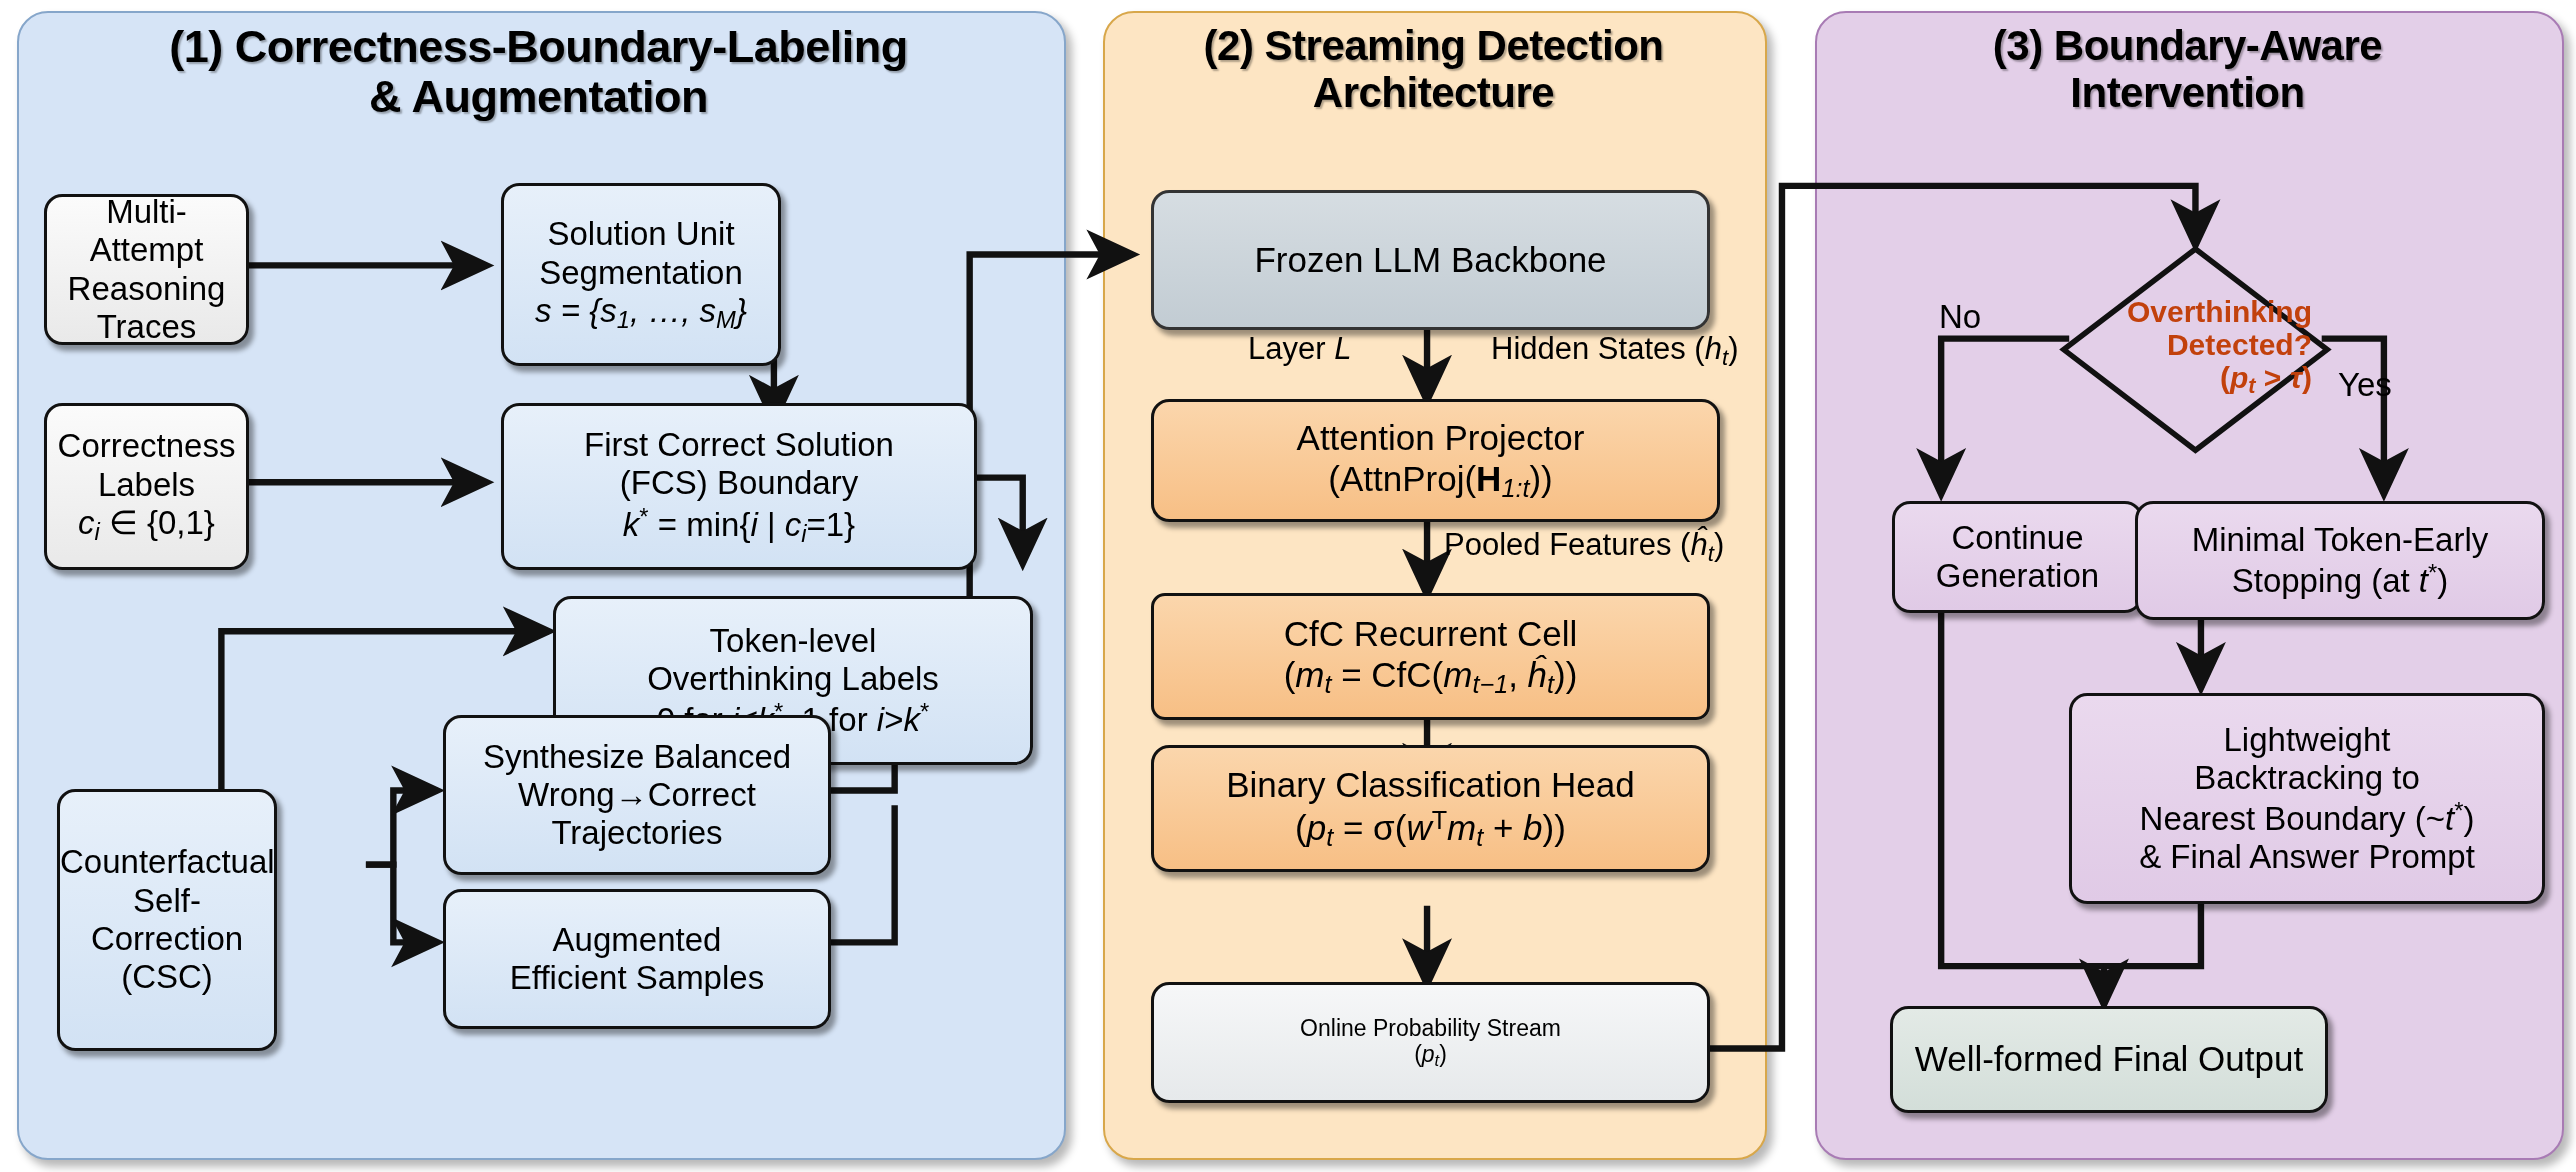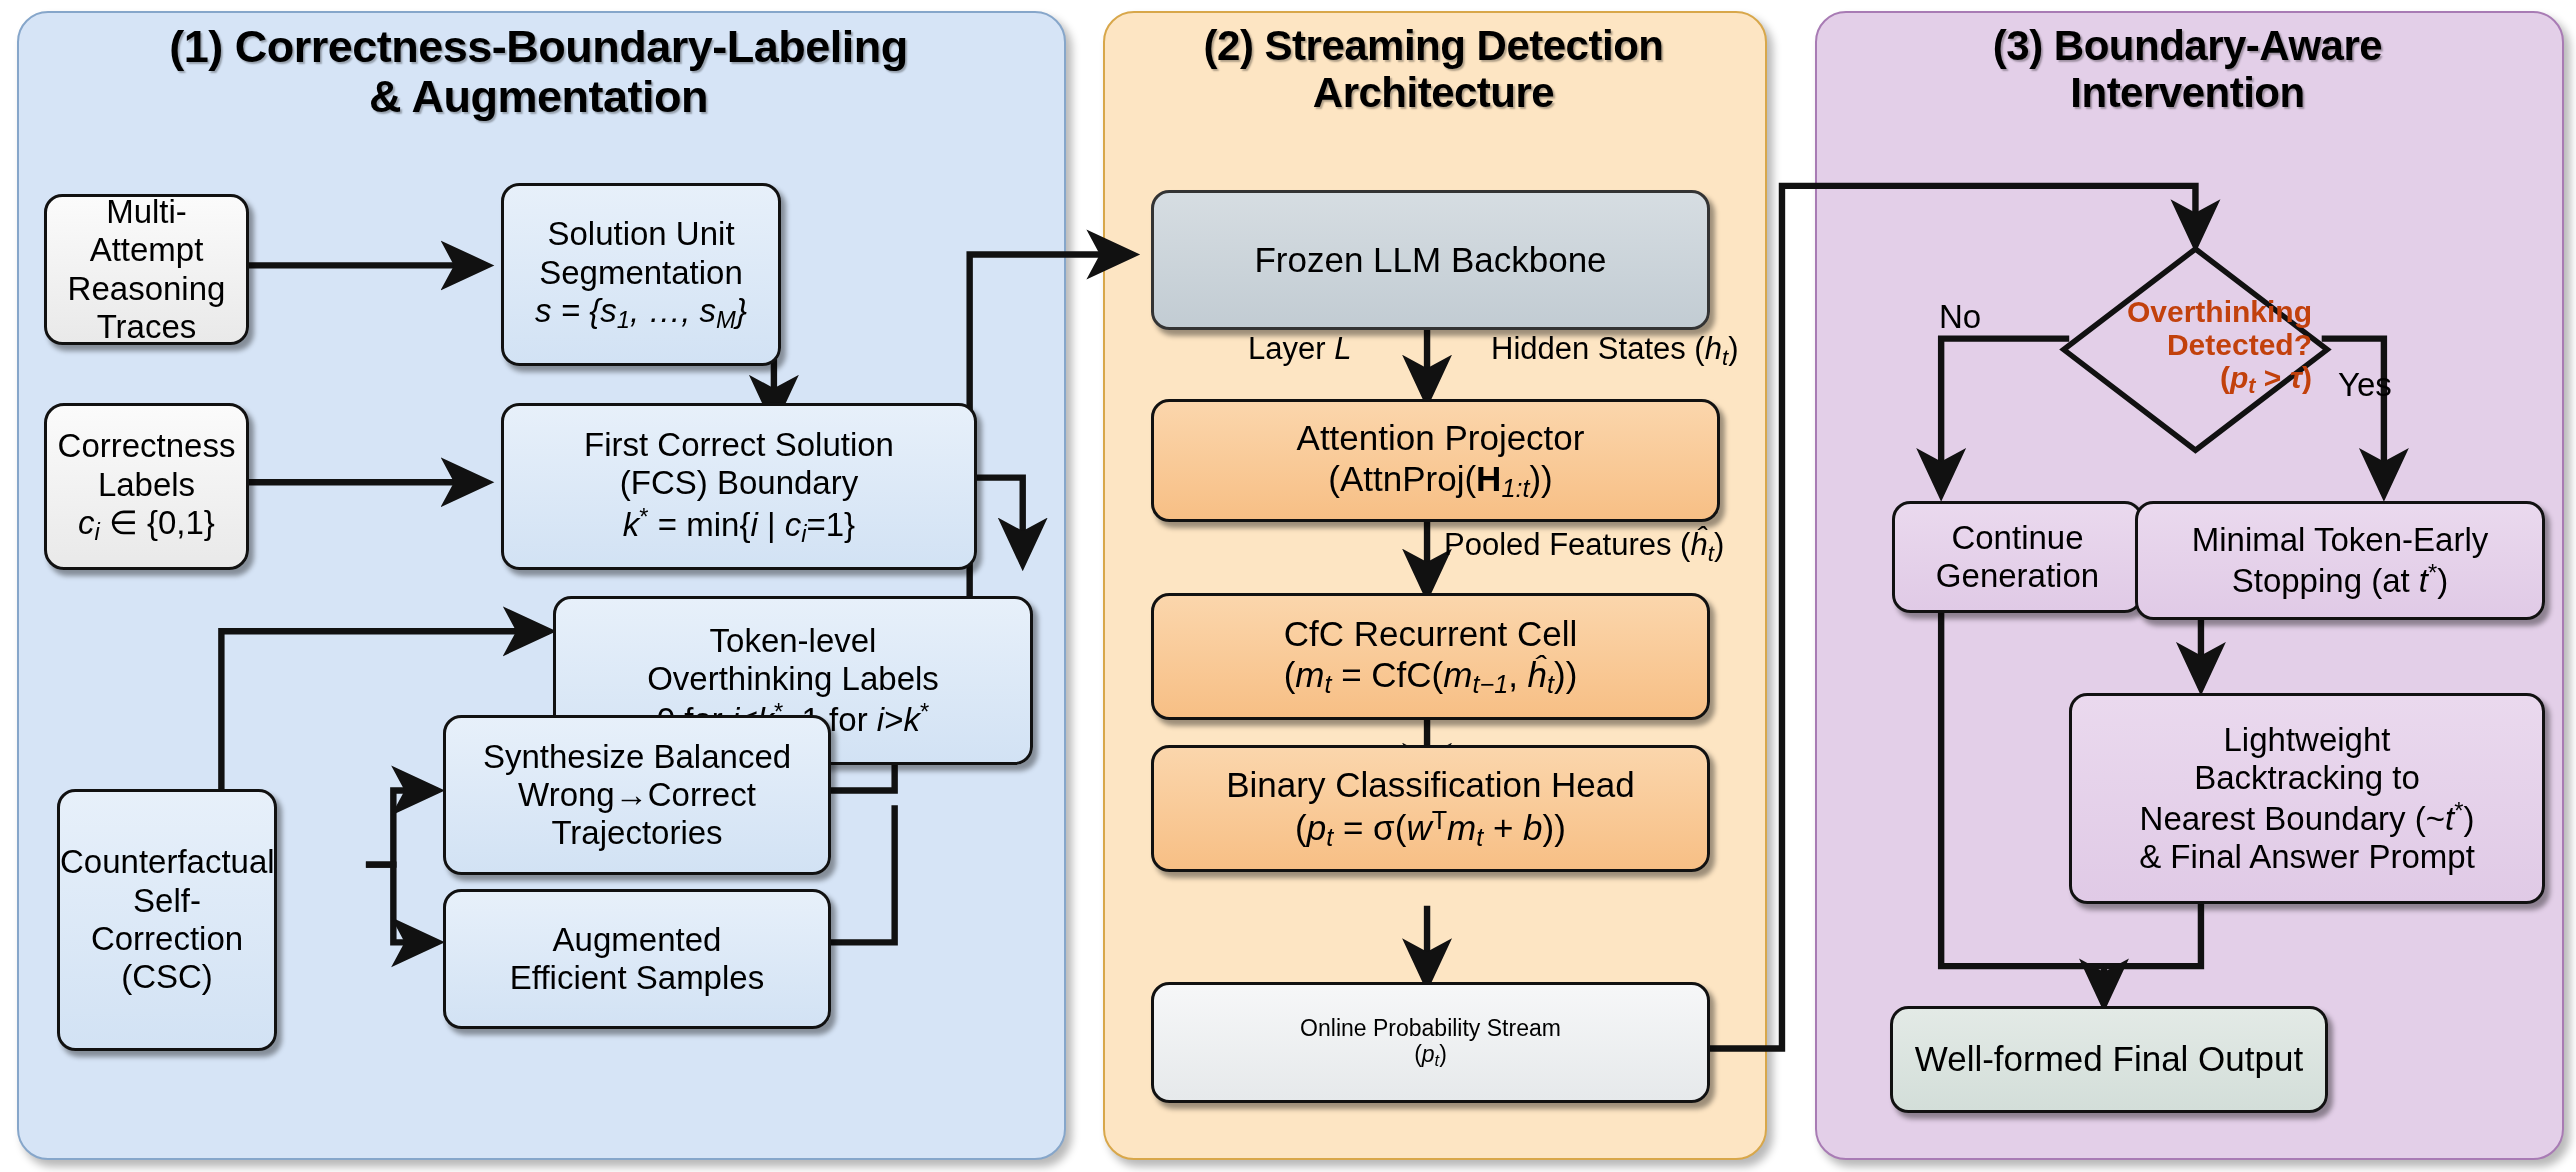--- a/index.html
+++ b/index.html
@@ -103,21 +103,21 @@
   </div>
 
   <div class="nodebox" style="left:501px;top:183px;width:274px;height:177px;background:linear-gradient(180deg,#e7f0fa,#d2e2f4);font-size:33px;">
     <div class="txt">
       <span>Solution Unit</span><br>
       <span>Segmentation</span><br>
       <span class="ital">s</span><span class="ital"> = {</span><span class="ital">s</span><span class="sub">1</span><span class="ital">, …, </span><span class="ital">s</span><span class="sub">M</span><span class="ital">}</span>
     </div>
   </div>
 
-  <div class="nodebox" style="left:44px;top:403px;width:199px;height:161px;background:linear-gradient(180deg,#fbfbfb,#e9e9e9);font-size:33px;border-radius:20px;">
+  <div class="nodebox" style="left:44px;top:403px;width:199px;height:161px;background:linear-gradient(180deg,#fbfbfb,#e9e9e9);font-size:33px;">
     <div class="txt">
       <span>Correctness</span><br>
       <span>Labels</span><br>
       <span class="ital">c</span><span class="sub">i</span> ∈ {0,1}
     </div>
   </div>
 
   <div class="nodebox" style="left:501px;top:403px;width:470px;height:161px;background:linear-gradient(180deg,#e7f0fa,#d2e2f4);font-size:33px;">
     <div class="txt">
       <span>First Correct Solution</span><br>
@@ -163,21 +163,21 @@
     </div>
   </div>
 
   <div class="nodebox" style="left:1151px;top:399px;width:553px;height:117px;background:linear-gradient(180deg,#fbd6ac,#f7bf85);font-size:35px;padding-left:10px;">
     <div class="txt">
       <span>Attention Projector</span><br>
       <span>(AttnProj(<b>H</b><span class="sub">1:t</span>))</span>
     </div>
   </div>
 
-  <div class="nodebox" style="left:1151px;top:593px;width:553px;height:121px;background:linear-gradient(180deg,#fbd6ac,#f7bf85);font-size:35px;">
+  <div class="nodebox" style="left:1151px;top:593px;width:553px;height:121px;background:linear-gradient(180deg,#fbd6ac,#f7bf85);font-size:35px;border-radius:14px;">
     <div class="txt">
       <span>CfC Recurrent Cell</span><br>
       <span>(<span class="ital">m</span><span class="sub">t</span> = CfC(<span class="ital">m</span><span class="sub">t−1</span>, <span class="ital">ĥ</span><span class="sub">t</span>))</span>
     </div>
   </div>
 
   <div class="nodebox" style="left:1151px;top:745px;width:553px;height:121px;background:linear-gradient(180deg,#fbd6ac,#f7bf85);font-size:35px;">
     <div class="txt">
       <span>Binary Classification Head</span><br>
       <span>(<span class="ital">p</span><span class="sub">t</span> = σ(<span class="ital">w</span><span class="sup">T</span><span class="ital">m</span><span class="sub">t</span> + <span class="ital">b</span>))</span>

